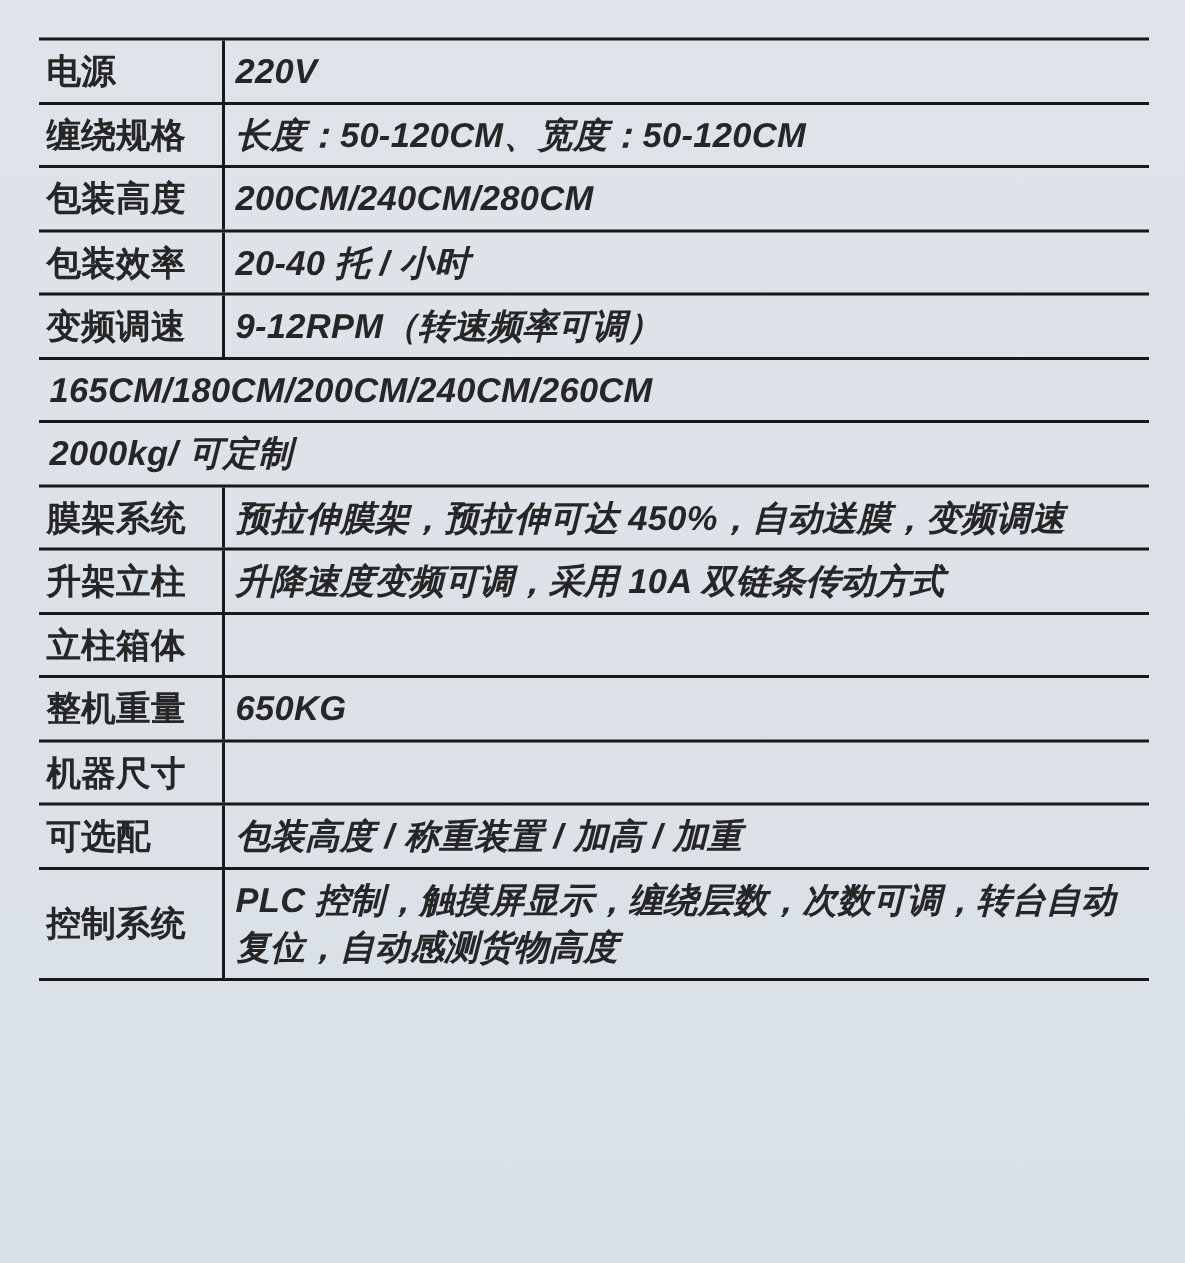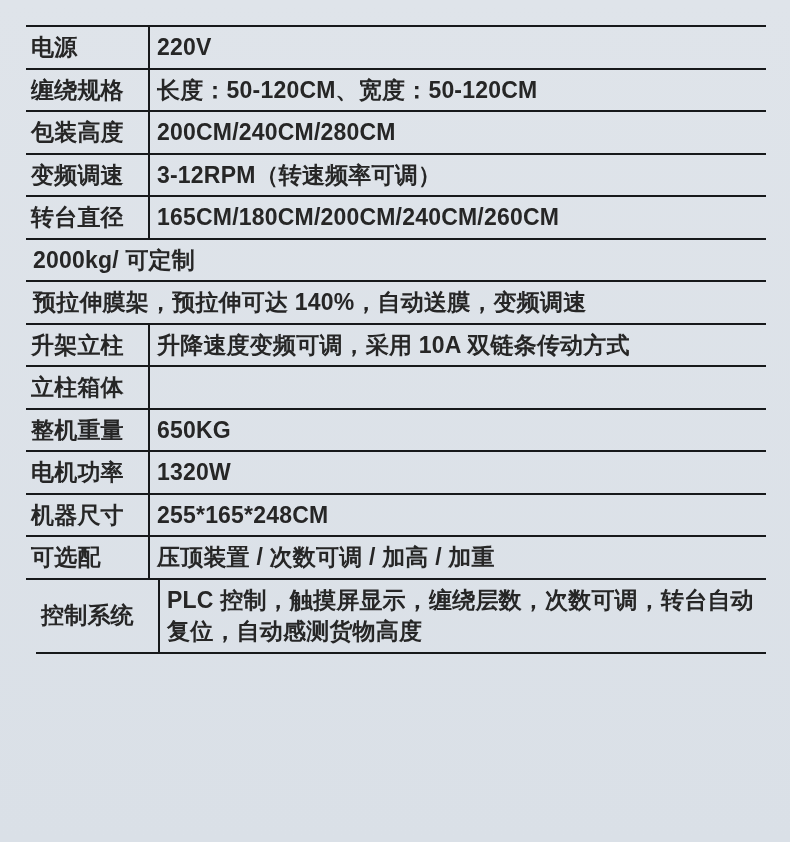--- a/index.html
+++ b/index.html
@@ -30,21 +30,20 @@
   }
   .spec-row {
     display: flex;
     align-items: stretch;
     box-sizing: border-box;
     min-height: 42.5px;
     border-bottom: 2px solid #17191b;
   }
   .spec-row.tall {
     min-height: 74px;
-    margin-left: 10px;
   }
   .cell {
     display: flex;
     align-items: center;
     box-sizing: border-box;
     font-size: 23px;
     font-weight: 700;
     line-height: 1.32;
     letter-spacing: 0.2px;
   }
@@ -52,74 +51,74 @@
     width: 124px;
     flex: 0 0 124px;
     border-right: 2px solid #17191b;
     padding-left: 5px;
     padding-right: 2px;
   }
   .cell.value {
     flex: 1 1 auto;
     padding-left: 7px;
     padding-right: 2px;
+    font-style: italic;
   }
 </style>
 </head>
 <body>
 
 <div class="page">
   <div class="spec-table" id="spec-table">
       <div class="spec-row">
         <div class="cell label">电源</div>
         <div class="cell value">220V</div>
       </div>
       <div class="spec-row">
         <div class="cell label">缠绕规格</div>
         <div class="cell value">长度：50-120CM、宽度：50-120CM</div>
       </div>
       <div class="spec-row">
         <div class="cell label">包装高度</div>
         <div class="cell value">200CM/240CM/280CM</div>
       </div>
       <div class="spec-row">
-        <div class="cell label">变频调速</div>
-        <div class="cell value">3-12RPM（转速频率可调）</div>
+        <div class="cell label">包装效率</div>
+        <div class="cell value">20-40 托 / 小时</div>
       </div>
       <div class="spec-row">
-        <div class="cell label">转台直径</div>
+        <div class="cell label">变频调速</div>
+        <div class="cell value">9-12RPM（转速频率可调）</div>
+      </div>
+      <div class="spec-row">
         <div class="cell value">165CM/180CM/200CM/240CM/260CM</div>
       </div>
       <div class="spec-row">
         <div class="cell value">2000kg/ 可定制</div>
       </div>
       <div class="spec-row">
-        <div class="cell value">预拉伸膜架，预拉伸可达 140%，自动送膜，变频调速</div>
+        <div class="cell label">膜架系统</div>
+        <div class="cell value">预拉伸膜架，预拉伸可达 450%，自动送膜，变频调速</div>
       </div>
       <div class="spec-row">
         <div class="cell label">升架立柱</div>
         <div class="cell value">升降速度变频可调，采用 10A 双链条传动方式</div>
       </div>
       <div class="spec-row">
         <div class="cell label">立柱箱体</div>
       </div>
       <div class="spec-row">
         <div class="cell label">整机重量</div>
         <div class="cell value">650KG</div>
       </div>
       <div class="spec-row">
-        <div class="cell label">电机功率</div>
-        <div class="cell value">1320W</div>
-      </div>
-      <div class="spec-row">
         <div class="cell label">机器尺寸</div>
-        <div class="cell value">255*165*248CM</div>
       </div>
       <div class="spec-row">
         <div class="cell label">可选配</div>
-        <div class="cell value">压顶装置 / 次数可调 / 加高 / 加重</div>
+        <div class="cell value">包装高度 / 称重装置 / 加高 / 加重</div>
       </div>
       <div class="spec-row tall">
         <div class="cell label">控制系统</div>
         <div class="cell value">PLC 控制，触摸屏显示，缠绕层数，次数可调，转台自动复位，自动感测货物高度</div>
       </div>
     </div>
 </div>
 
 </body></html>

